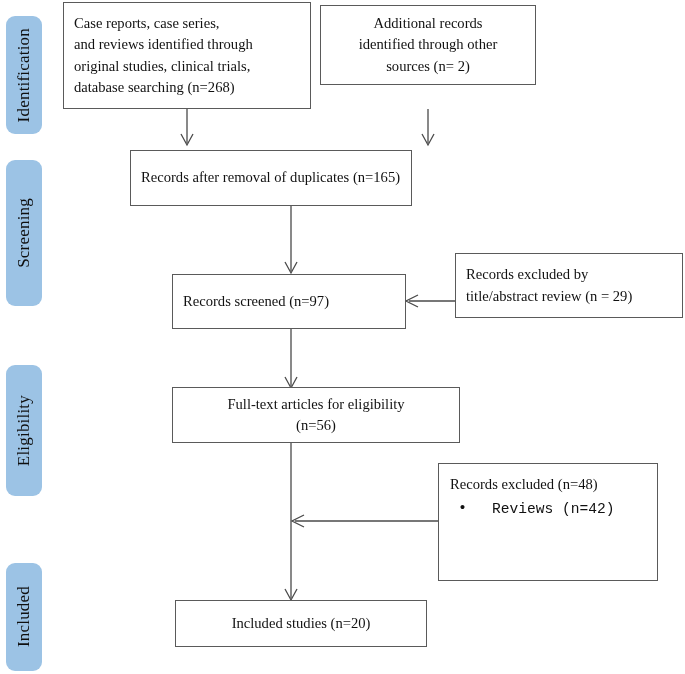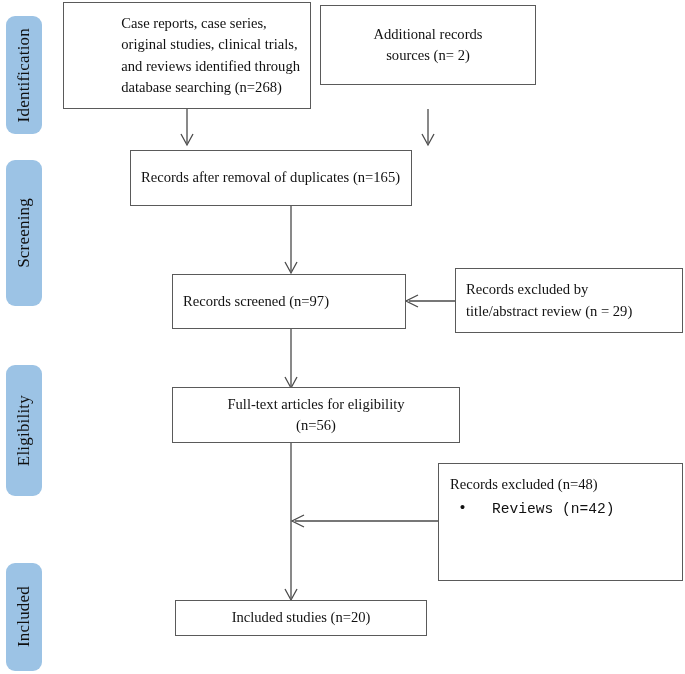--- a/index.html
+++ b/index.html
@@ -148,68 +148,69 @@
   </div>
 
   <div class="stage-tab" style="left:6px; top:365px; width:36px; height:131px;">
     <span class="stage-label">Eligibility</span>
   </div>
 
   <div class="stage-tab" style="left:6px; top:563px; width:36px; height:108px;">
     <span class="stage-label">Included</span>
   </div>
 
-  <div class="node pad center-v" style="left:63px; top:2px; width:248px; height:107px;justify-content:flex-end;">
+  <div class="node pad center-v" style="left:63px; top:2px; width:248px; height:107px;">
     <div class="lines">
       <div>Case reports, case series,</div>
+      <div>and reviews identified through</div>
       <div>original studies, clinical trials,</div>
-      <div>and reviews identified through</div>
       <div>database searching (n=268)</div>
     </div>
   </div>
 
   <div class="node pad center-both" style="left:320px; top:5px; width:216px; height:80px;">
     <div class="lines">
       <div>Additional records</div>
+      <div>identified through other</div>
       <div>sources (n= 2)</div>
     </div>
   </div>
 
   <div class="node pad center-v" style="left:130px; top:150px; width:282px; height:56px;">
     <div class="lines">
       <div>Records after removal of duplicates (n=165)</div>
     </div>
   </div>
 
   <div class="node pad center-v" style="left:172px; top:274px; width:234px; height:55px;">
     <div class="lines">
       <div>Records screened (n=97)</div>
     </div>
   </div>
 
-  <div class="node pad center-v" style="left:455px; top:268px; width:228px; height:65px;">
+  <div class="node pad center-v" style="left:455px; top:253px; width:228px; height:65px;">
     <div class="lines">
       <div>Records excluded by</div>
       <div>title/abstract review (n = 29)</div>
     </div>
   </div>
 
   <div class="node pad center-both" style="left:172px; top:387px; width:288px; height:56px;">
     <div class="lines">
       <div>Full-text articles for eligibility</div>
       <div>(n=56)</div>
     </div>
   </div>
 
-  <div class="node" style="left:438px; top:463px; width:245px; height:118px; padding:10px 8px 0 8px;">
+  <div class="node" style="left:438px; top:463px; width:220px; height:118px; padding:10px 8px 0 8px;">
     <div style="padding-left:3px;">Records excluded (n=48)</div>
     <ul class="bullets">
       <li>Reviews (n=42)</li>
     </ul>
   </div>
 
-  <div class="node pad center-both" style="left:175px; top:600px; width:252px; height:36px;">
+  <div class="node pad center-both" style="left:175px; top:600px; width:252px; height:47px;">
     <div class="lines">
       <div>Included studies (n=20)</div>
     </div>
   </div>
 
 </div>
 
 </body></html>

